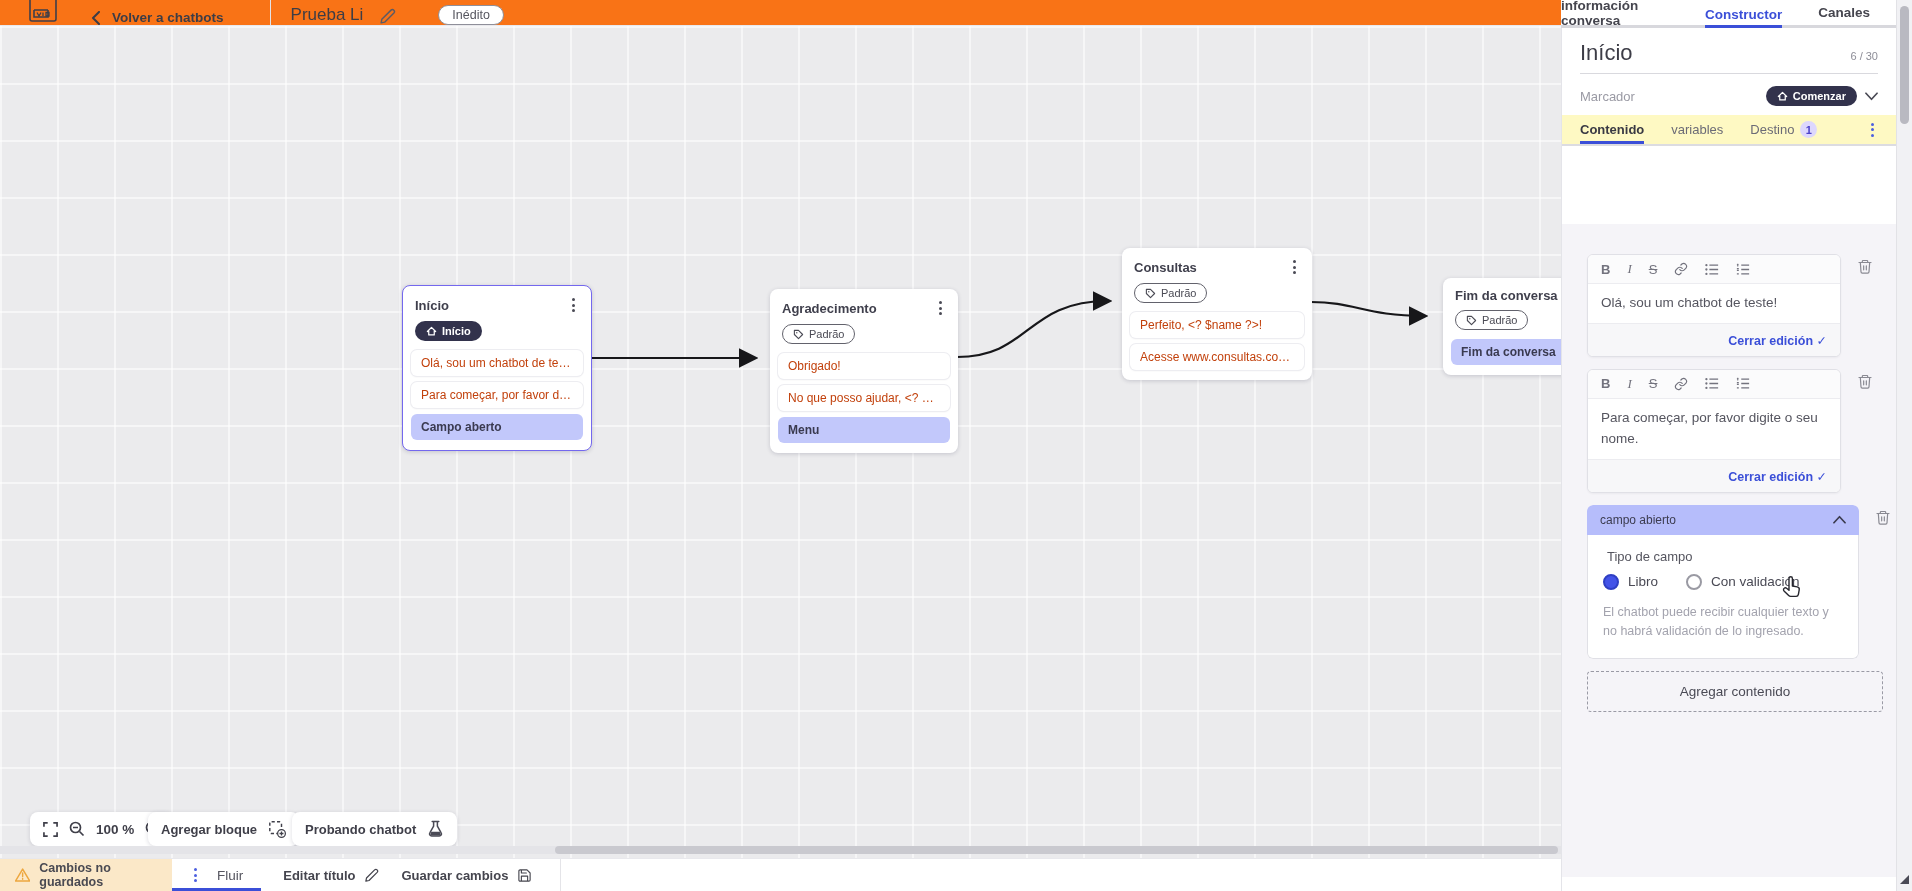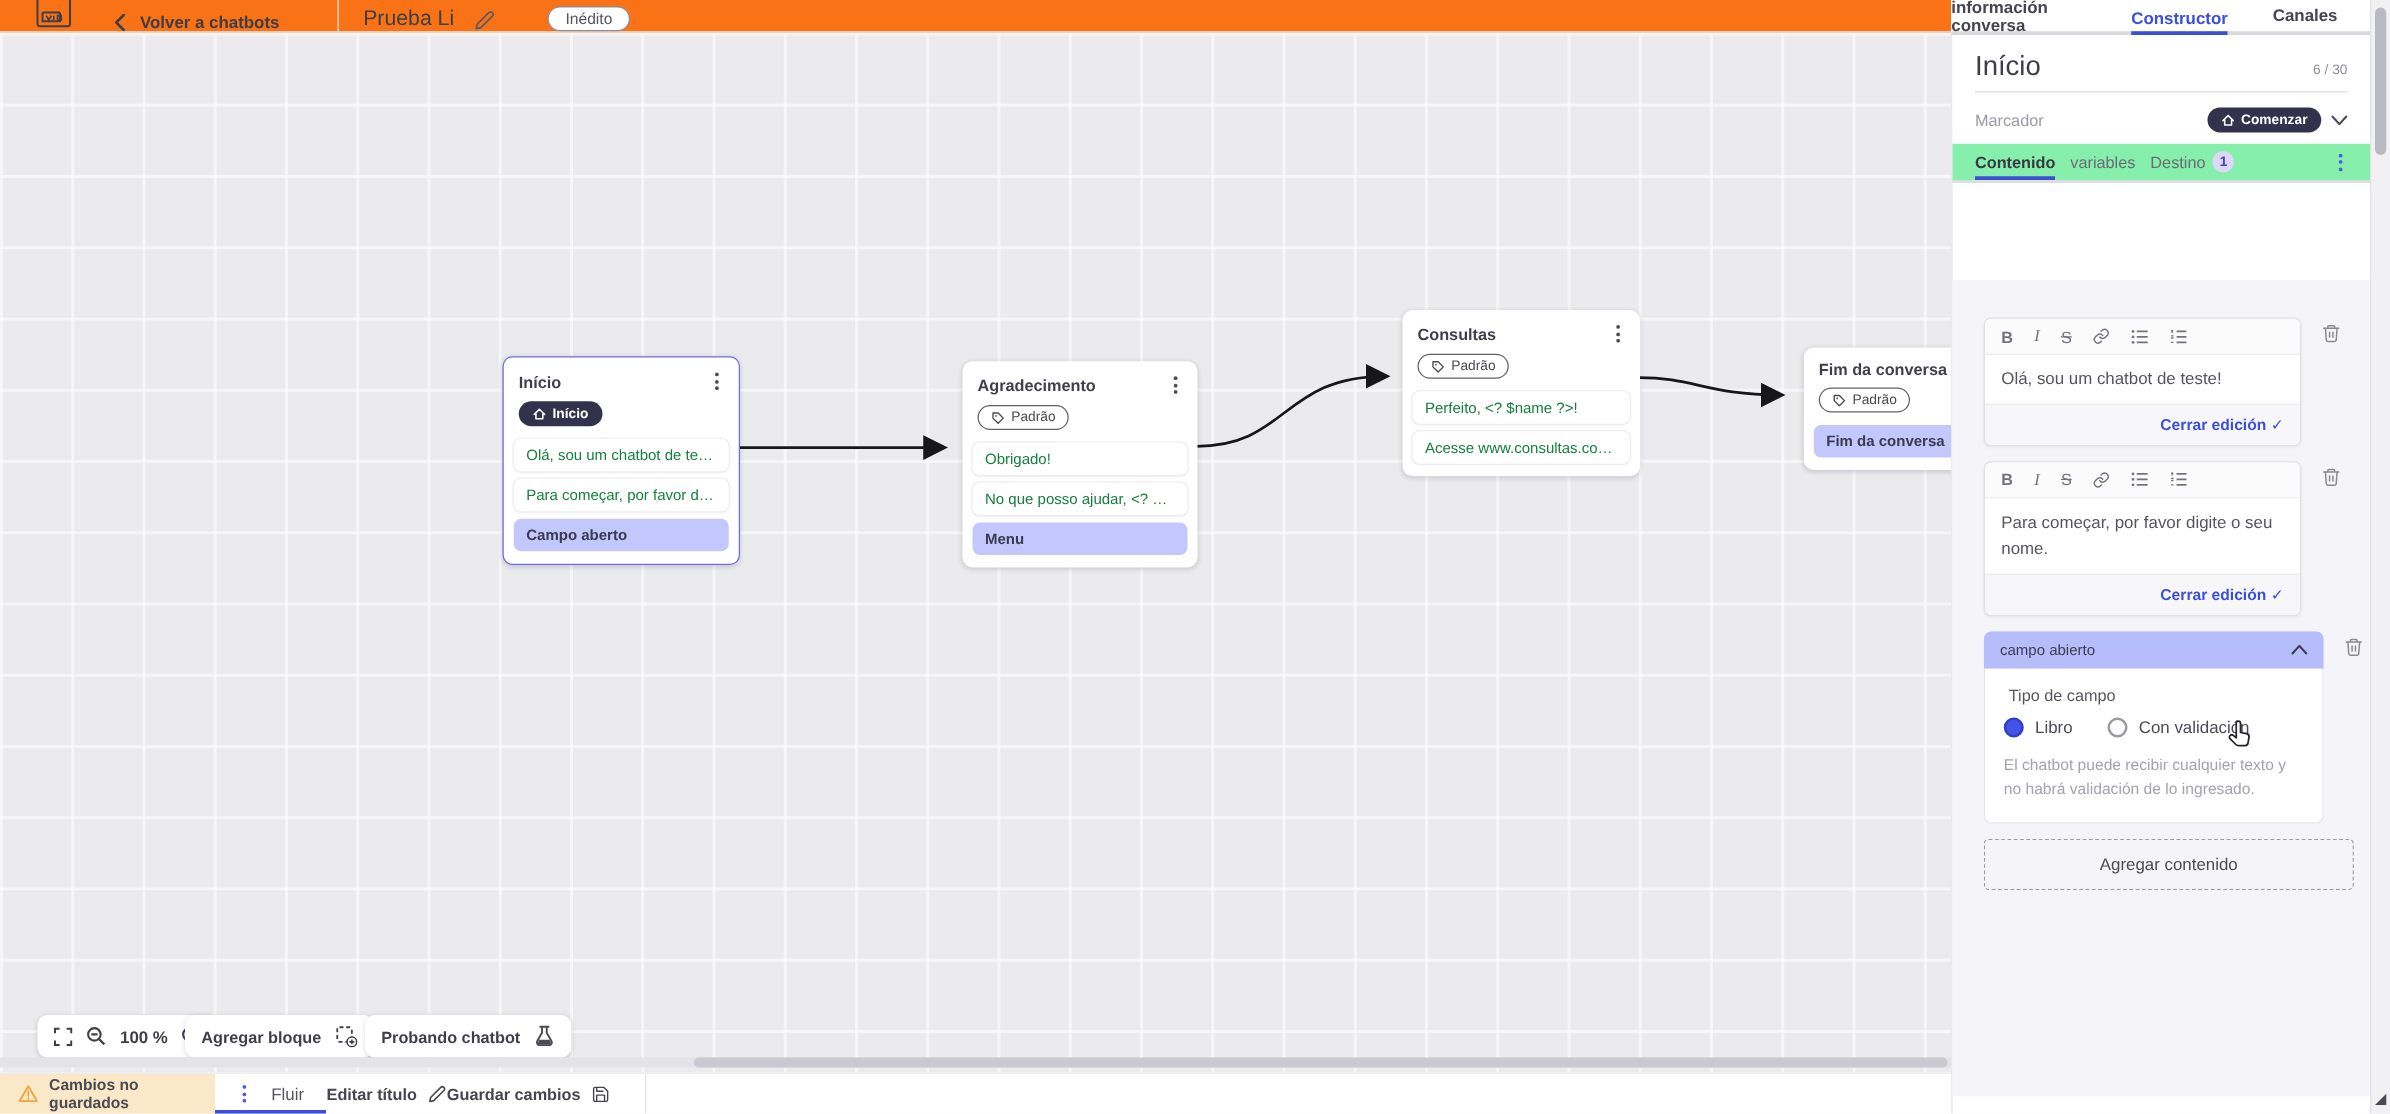--- a/index.html
+++ b/index.html
@@ -43,22 +43,22 @@
     justify-content:space-between; padding:0 16px; font-size:12.5px; color:#4a4a55; }
   .close-x{ font-size:19px; color:#6b6b74; cursor:pointer; line-height:1; }
   .panel-head{ padding:12px 18px 0 18px; background:#fff; }
   .name-row{ display:flex; justify-content:space-between; align-items:flex-end; }
   .block-name{ font-size:22px; color:#3d3d47; }
   .counter{ font-size:11px; color:#8d8d97; padding-bottom:4px; }
   .name-underline{ border-bottom:1px solid #d9d9de; margin-top:7px; }
   .marker-row{ display:flex; justify-content:space-between; align-items:center; padding:12px 0 9px 0; }
   .marker-label{ color:#9a9aa4; font-size:13px; }
   .marker-value{ display:flex; align-items:center; gap:8px; cursor:pointer; }
-  .inner-tabs{ display:flex; align-items:stretch; gap:12px; padding:0 18px; height:31px;
-    border-bottom:2px solid #dcdce1; background:#86efac; }
+  .inner-tabs{ display:flex; align-items:stretch; gap:27px; padding:0 18px; height:31px;
+    border-bottom:2px solid #dcdce1; background:#fef9c3; }
   .itab{ font-size:13px; color:#6b6b76; display:flex; align-items:center; gap:6px; cursor:pointer; }
   .itab.active{ color:#393943; font-weight:bold; box-shadow:inset 0 -3px 0 #3b4fd8; }
   .dest-badge{ width:17px; height:17px; border-radius:50%; background:#ddd7fd; color:#4b41c9;
     font-size:11px; font-weight:bold; display:inline-flex; align-items:center; justify-content:center; }
   .itabs-kebab{ margin-left:auto; align-self:center; cursor:pointer; }
 
   .panel-content{ position:absolute; top:196px; bottom:14px; left:0; right:0; background:#f5f4f8;
     padding:30px 0 0 25px; overflow:hidden; }
   .prow{ display:flex; align-items:flex-start; margin-bottom:12px; }
   .card{ width:254px; background:#fff; border:1px solid #e0e0e6; border-radius:6px; overflow:hidden;
@@ -103,21 +103,21 @@
     box-shadow:0 1px 4px rgba(30,30,60,.18); padding-bottom:3px; }
   .block.selected{ border:1.5px solid #7468ee; }
   .block-head{ display:flex; justify-content:space-between; align-items:center; padding:10px 12px 0 12px; }
   .block-title{ font-size:13px; font-weight:bold; color:#3f3f4c; white-space:nowrap; }
   .badge-dark{ display:inline-flex; align-items:center; gap:5px; background:#32324c; color:#fff;
     font-size:11px; font-weight:bold; padding:4px 11px; border-radius:999px; margin:7px 12px 0 12px; }
   .badge-outline{ display:inline-flex; align-items:center; gap:5px; border:1px solid #62626c;
     color:#4a4a54; font-size:11px; padding:3px 10px; border-radius:999px; margin:7px 12px 0 12px; background:#fff; }
   .block-rows{ padding:9px 8px 7px 8px; display:flex; flex-direction:column; gap:6px; }
   .brow{ background:#fff; border-radius:6px; box-shadow:0 0 0 1px #ededf1, 0 1px 2px rgba(0,0,0,.07);
-    padding:6px 10px; font-size:12px; color:#15803d; white-space:nowrap; overflow:hidden; text-overflow:ellipsis; cursor:pointer; }
+    padding:6px 10px; font-size:12px; color:#c2410c; white-space:nowrap; overflow:hidden; text-overflow:ellipsis; cursor:pointer; }
   .brow.hl{ background:#c2c8fb; box-shadow:none; font-weight:bold; color:#3a3a50; }
 
   .kebab{ display:flex; flex-direction:column; gap:2.5px; padding:2px 4px; cursor:pointer; }
   .kebab i{ width:3px; height:3px; border-radius:50%; background:#4a4a55; }
   .kebab.blue i{ background:#4c5fe0; }
 
   
   .float-card{ position:absolute; top:786px; height:34px; background:#fff; border-radius:8px;
     box-shadow:0 1px 4px rgba(30,30,60,.16); display:flex; align-items:center; gap:11px;
     padding:0 13px; font-size:13px; font-weight:bold; color:#3f3f49; cursor:pointer; }
@@ -126,21 +126,21 @@
   .h-scrollbar{ position:absolute; left:0; top:820px; width:1561px; height:8px; background:#e4e4e8; }
   .h-thumb{ position:absolute; left:555px; top:0; width:1003px; height:8px; background:#c9c9cf; border-radius:4px; }
 
   
   .statusbar{ position:absolute; left:0; bottom:0; width:1561px; height:33px; background:#fff;
     border-top:1px solid #e8e8ec; z-index:22; display:flex; align-items:stretch; }
   .unsaved{ width:172px; background:#fbe8c8; display:flex; align-items:center; gap:9px;
     padding-left:15px; font-size:12.5px; font-weight:bold; color:#4a4a52; }
   .flow-tab{ display:flex; align-items:center; gap:16px; padding:0 18px; box-shadow:inset 0 -3px 0 #3b4fd8;
     color:#55555f; font-size:13.5px; cursor:pointer; }
-  .sb-item{ display:flex; align-items:center; gap:9px; font-size:13px;
+  .sb-item{ display:flex; align-items:center; gap:9px; margin-left:22px; font-size:13px;
     font-weight:bold; color:#45454e; cursor:pointer; }
   .sb-divider{ width:1px; background:#e4e4e8; margin-left:28px; }
 
   
   .v-scrollbar{ position:absolute; right:0; top:0; width:16px; height:891px; background:#f1f1f4;
     border-left:1px solid #e2e2e6; z-index:40; }
   .v-thumb{ position:absolute; top:6px; left:3px; width:9px; height:118px; background:#b9b9c1; border-radius:5px; }
   .corner-grip{ position:absolute; right:3px; bottom:7px; width:0; height:0; z-index:41;
     border-top:9px solid transparent; border-right:9px solid #4a4a55; }
 

